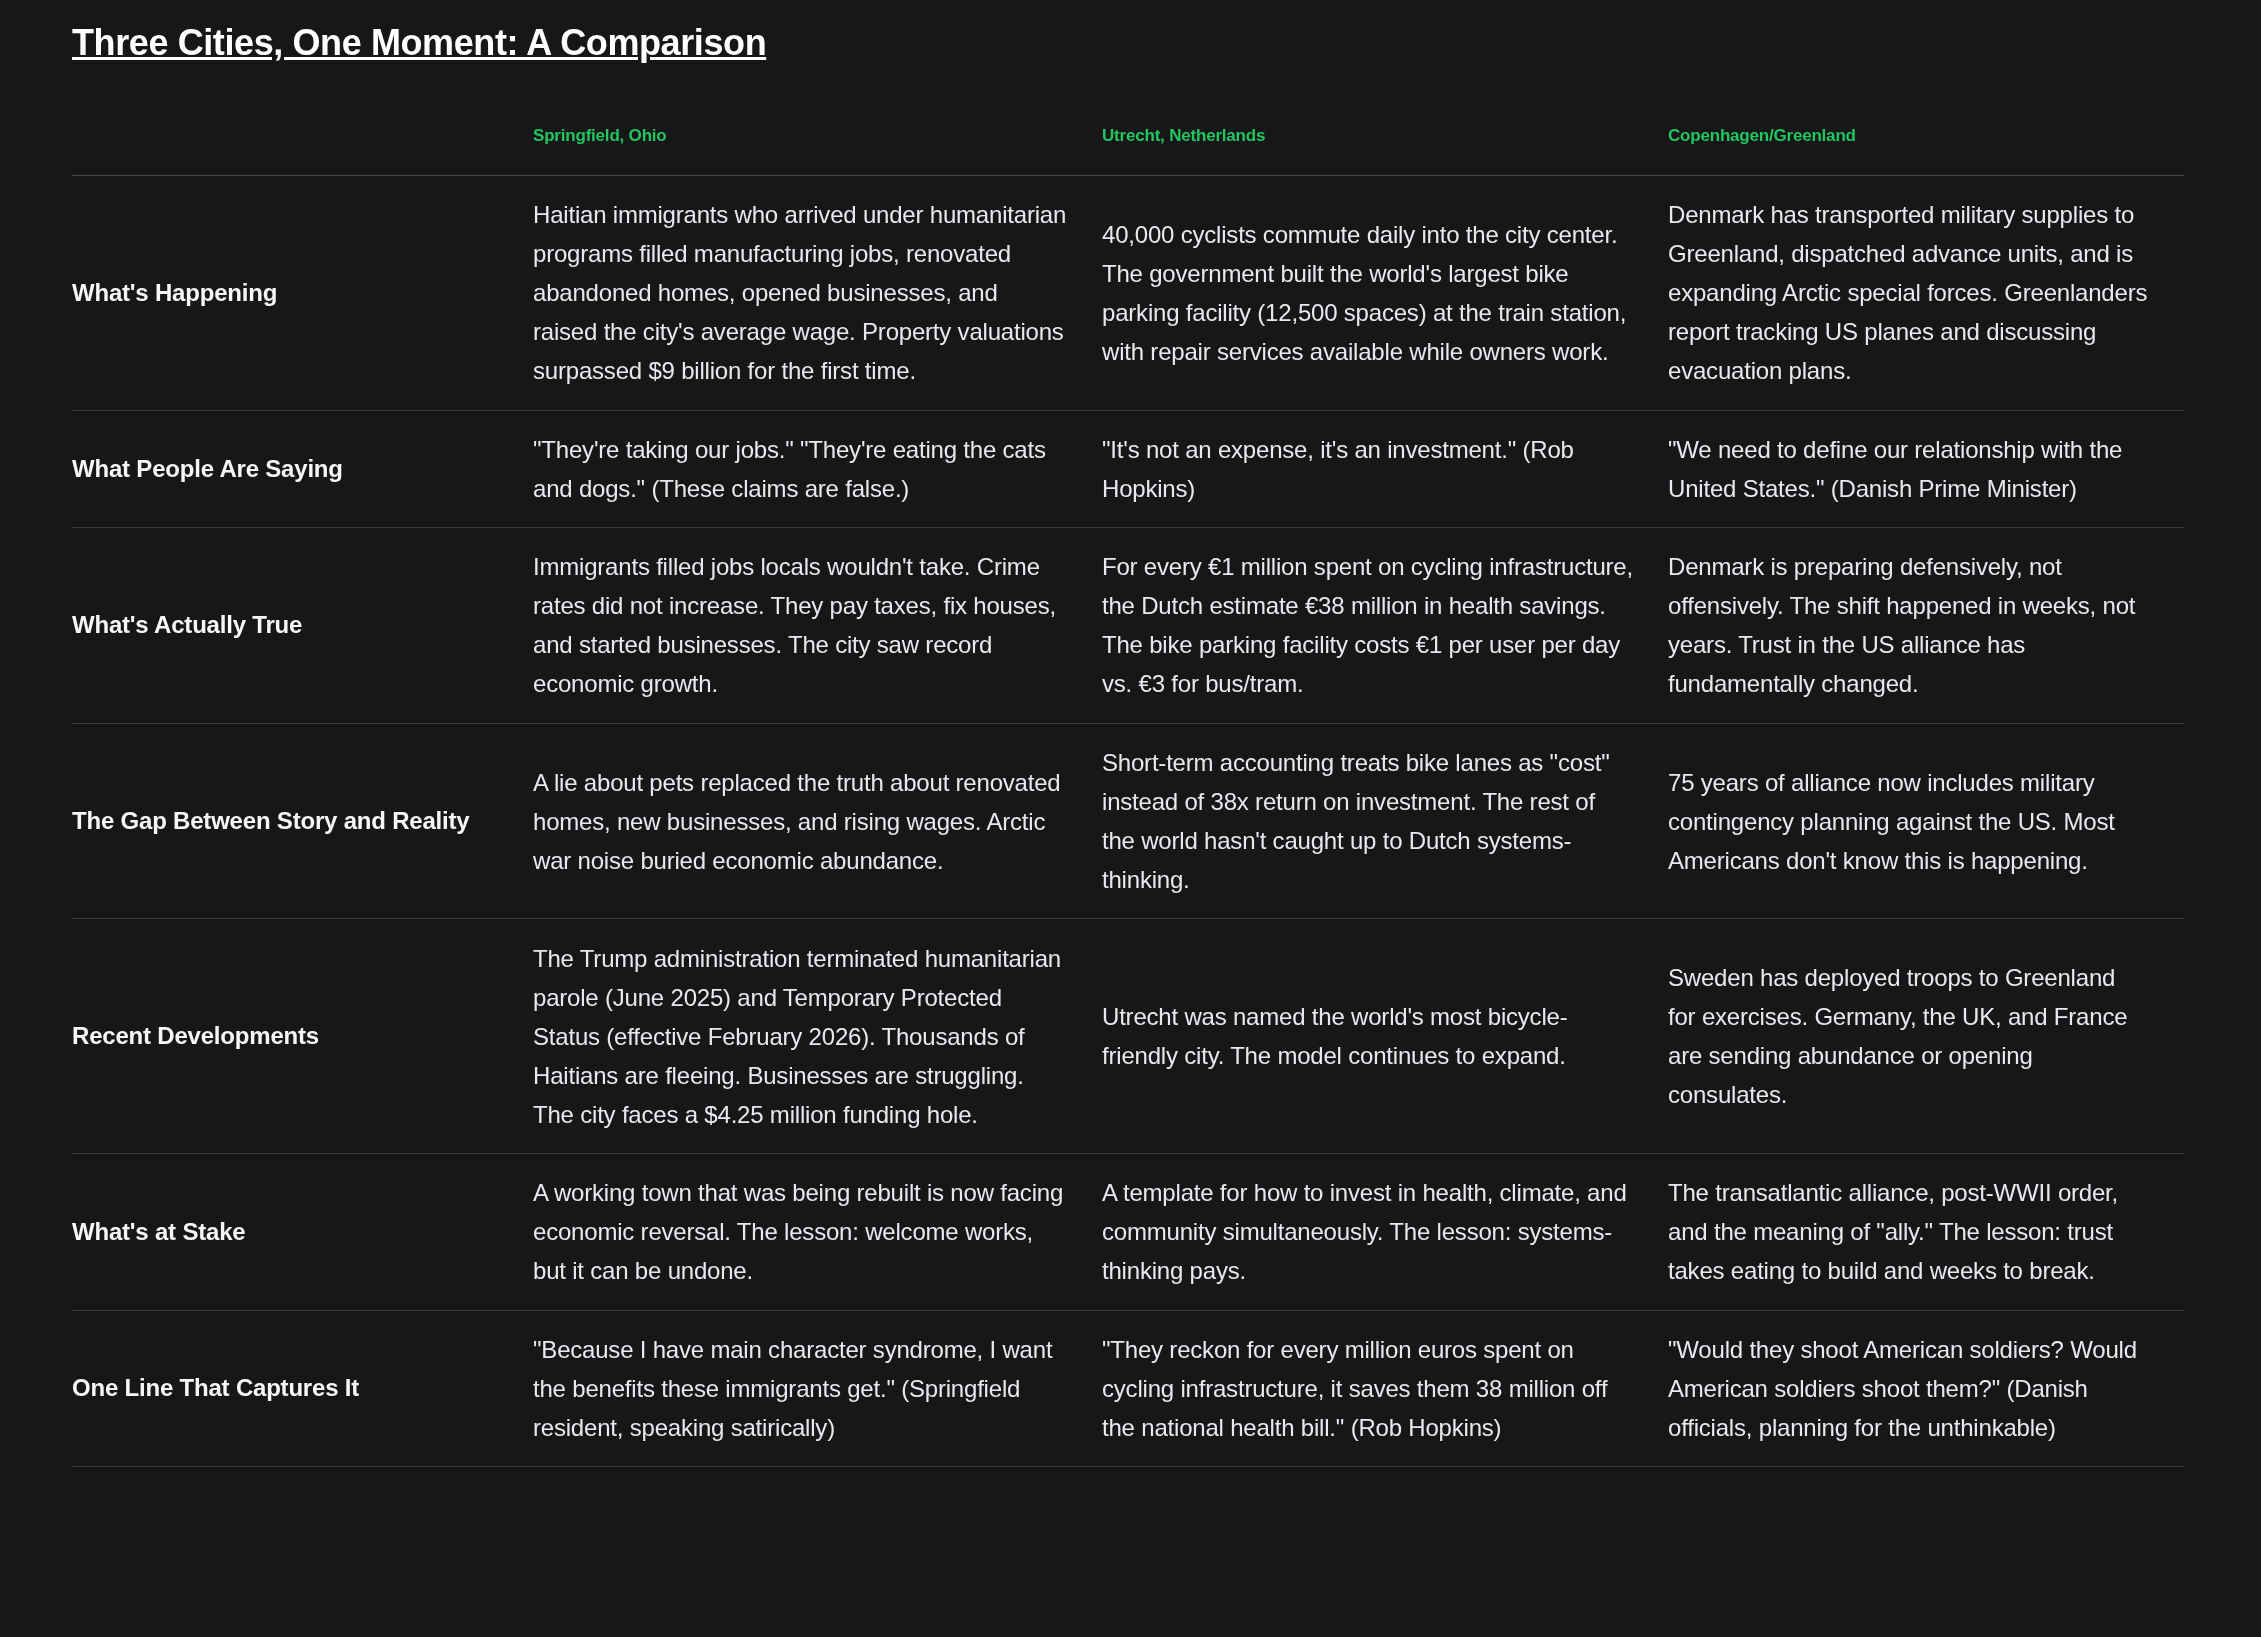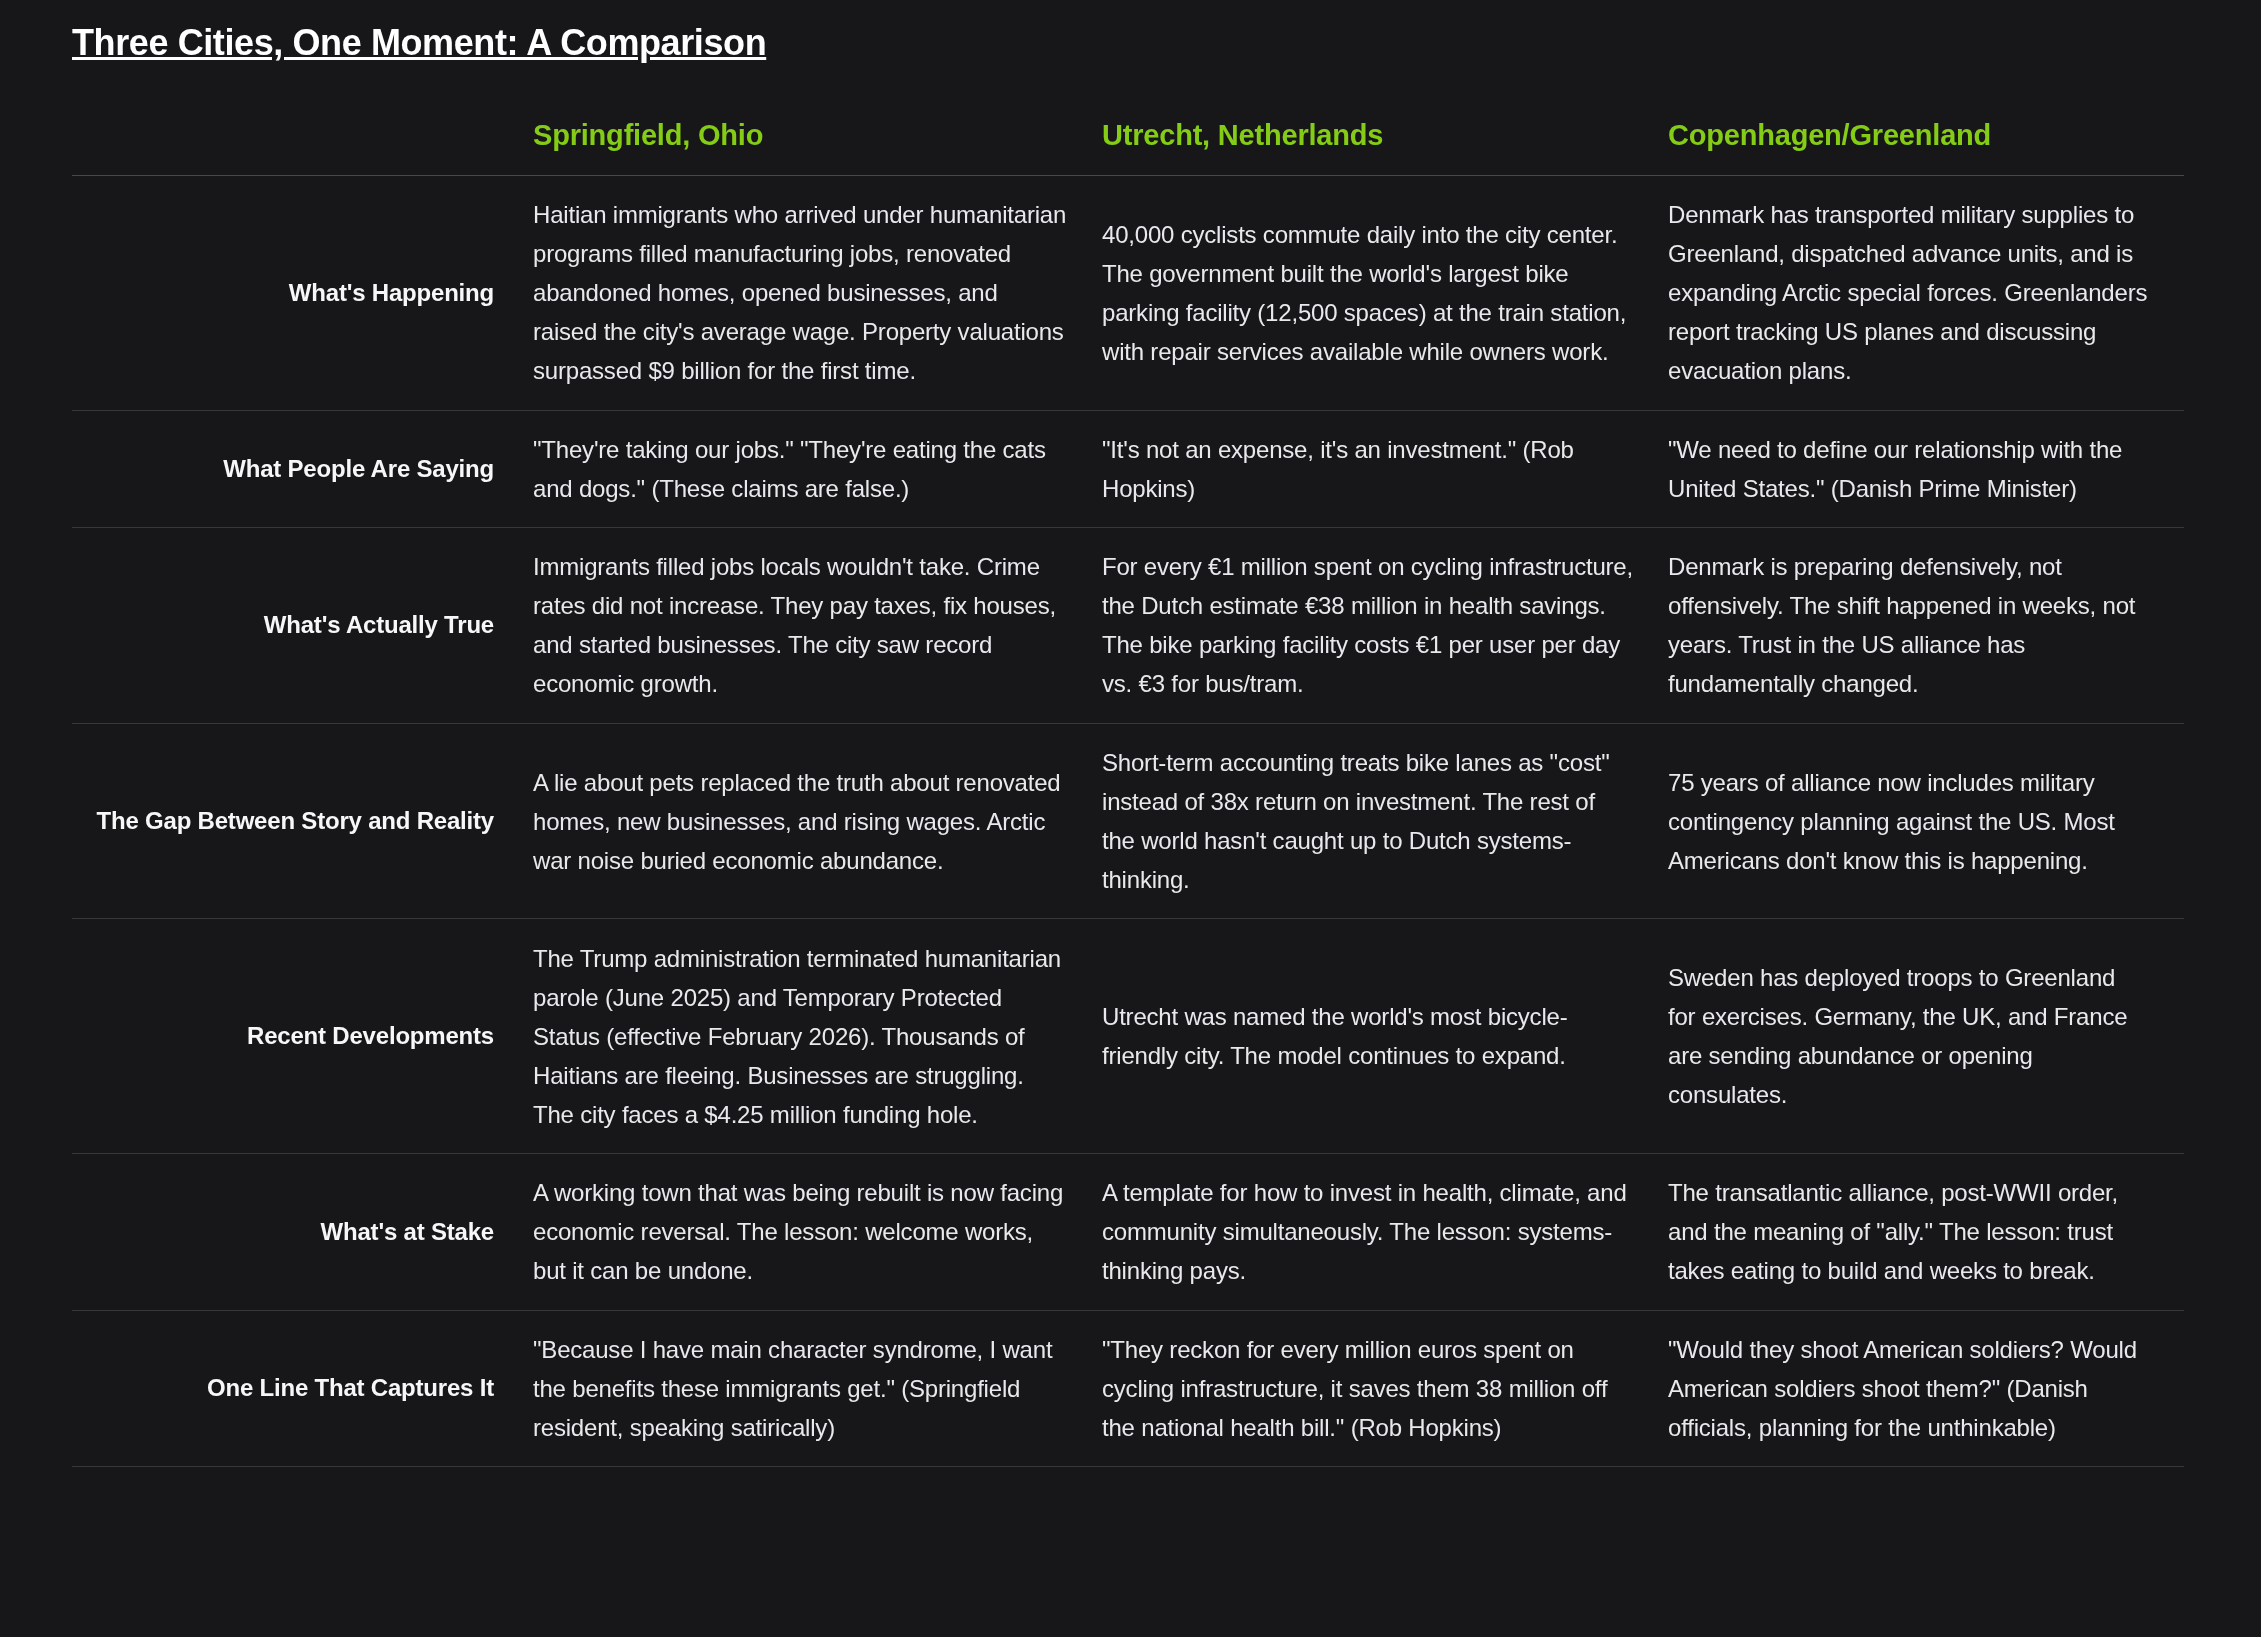--- a/index.html
+++ b/index.html
@@ -32,34 +32,34 @@
     border-collapse: collapse;
     margin-top: 26px;
   }
   col.c-label { width: 461px; }
   col.c-1 { width: 569px; }
   col.c-2 { width: 566px; }
   col.c-3 { width: 516px; }
 
   thead th {
     text-align: left;
-    font-size: 29px;
+    font-size: 17px;
     line-height: 27px;
     font-weight: 700;
     letter-spacing: -0.2px;
-    color: #84cc16;
+    color: #22c55e;
     padding: 32px 39px 26px 0;
     border-bottom: 1.6px solid #47474c;
     vertical-align: bottom;
   }
   tbody tr {
     border-bottom: 0.8px solid #37373c;
   }
   tbody th {
-    text-align: right;
+    text-align: left;
     font-size: 24px;
     line-height: 32px;
     font-weight: 700;
     letter-spacing: -0.2px;
     color: #f7f7f8;
     vertical-align: middle;
     padding: 19.3px 39px 19.3px 0;
   }
   tbody td {
     font-size: 24px;

